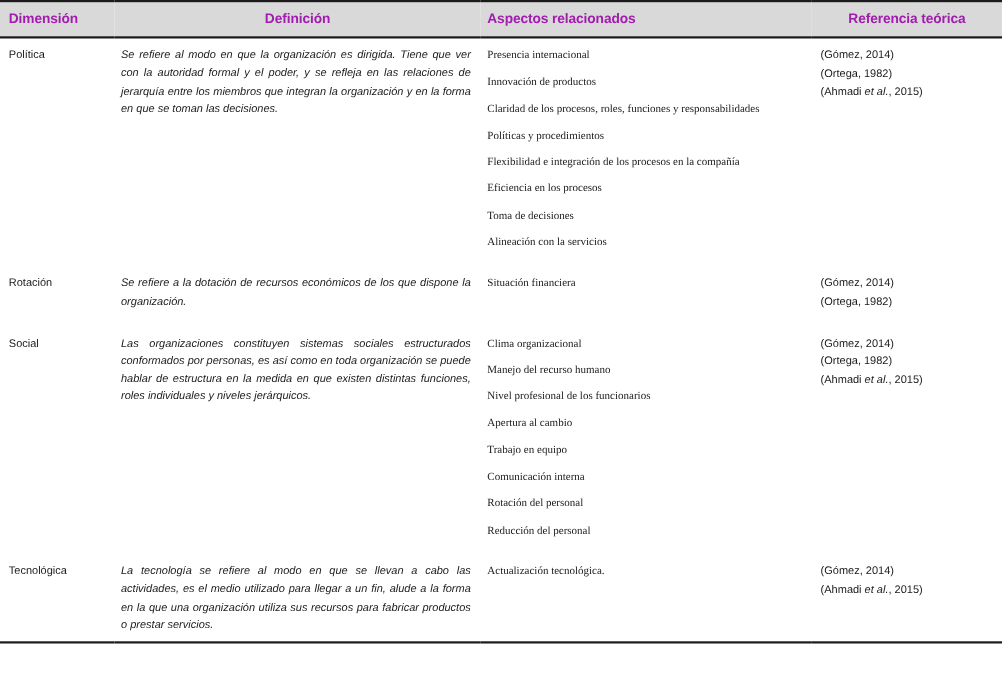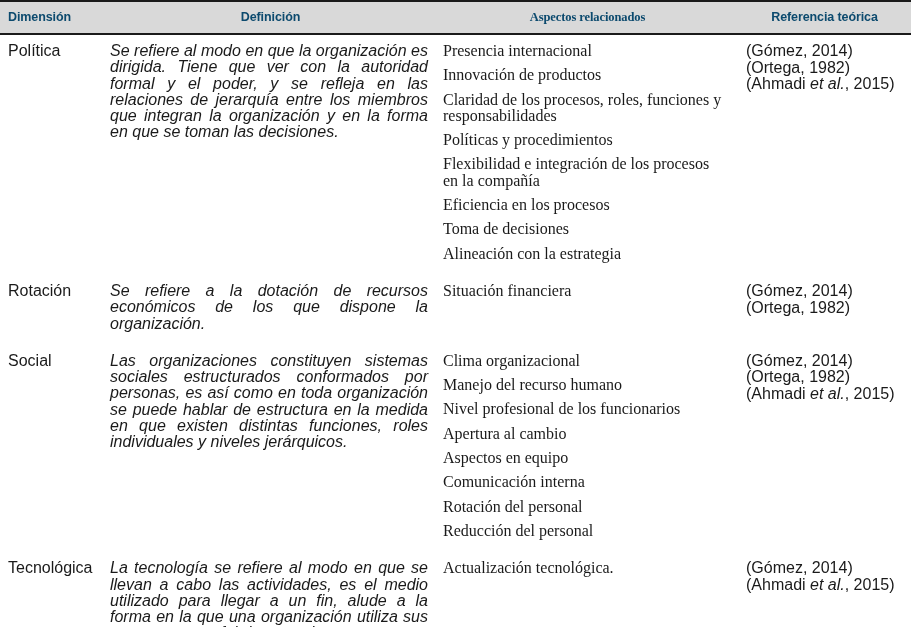--- a/index.html
+++ b/index.html
@@ -35,35 +35,35 @@
   col.c-asp  { width: 301px; }
   col.c-ref  { width: 173px; }
 
   
   thead th {
     background: #d9d9d9;
     border-top: 2px solid #1a1a1a;
     border-bottom: 2px solid #1a1a1a;
     font-size: 12.5px;
     font-weight: bold;
-    color: #0c4a6e;
+    color: #a21caf;
     padding: 4px 6px 5px 6px;
     height: 22px;
     vertical-align: middle;
     letter-spacing: -0.1px;
   }
   th.h-dim { text-align: left; padding-left: 8px; }
   th.h-def { text-align: center; }
-  th.h-asp { text-align: center; font-family: Liberation Serif, serif; }
+  th.h-asp { text-align: left; }
   th.h-ref { text-align: center; }
 
   
   tbody td {
     vertical-align: top;
-    font-size: 16px;
+    font-size: 10px;
     line-height: 16.3px;
     color: #1a1a1a;
     padding: 0;
     border: none;
   }
 
   tbody tr.data-row > td {
     padding-top: 9px;
     padding-bottom: 12px;
   }
@@ -168,21 +168,21 @@
           </td>
           <td class="cell-asp">
             <ul class="aspect-list">
               <li>Presencia internacional</li>
               <li>Innovación de productos</li>
               <li>Claridad de los procesos, roles, funciones y responsabilidades</li>
               <li>Políticas y procedimientos</li>
               <li>Flexibilidad e integración de los procesos en la compañía</li>
               <li>Eficiencia en los procesos</li>
               <li>Toma de decisiones</li>
-              <li>Alineación con la estrategia</li>
+              <li>Alineación con la servicios</li>
             </ul>
           </td>
           <td class="cell-ref">
             <ul class="ref-list">
               <li><span>(Gómez, 2014)</span></li>
               <li><span>(Ortega, 1982)</span></li>
               <li><span>(Ahmadi </span><span class="etal">et al.</span><span>, 2015)</span></li>
             </ul>
           </td>
         </tr>
@@ -207,21 +207,21 @@
           <td class="cell-dim">Social</td>
           <td class="cell-def">
             <span class="def-text">Las organizaciones constituyen sistemas sociales estructurados conformados por personas, es así como en toda organización se puede hablar de estructura en la medida en que existen distintas funciones, roles individuales y niveles jerárquicos.</span>
           </td>
           <td class="cell-asp">
             <ul class="aspect-list">
               <li>Clima organizacional</li>
               <li>Manejo del recurso humano</li>
               <li>Nivel profesional de los funcionarios</li>
               <li>Apertura al cambio</li>
-              <li>Aspectos en equipo</li>
+              <li>Trabajo en equipo</li>
               <li>Comunicación interna</li>
               <li>Rotación del personal</li>
               <li>Reducción del personal</li>
             </ul>
           </td>
           <td class="cell-ref">
             <ul class="ref-list">
               <li><span>(Gómez, 2014)</span></li>
               <li><span>(Ortega, 1982)</span></li>
               <li><span>(Ahmadi </span><span class="etal">et al.</span><span>, 2015)</span></li>

